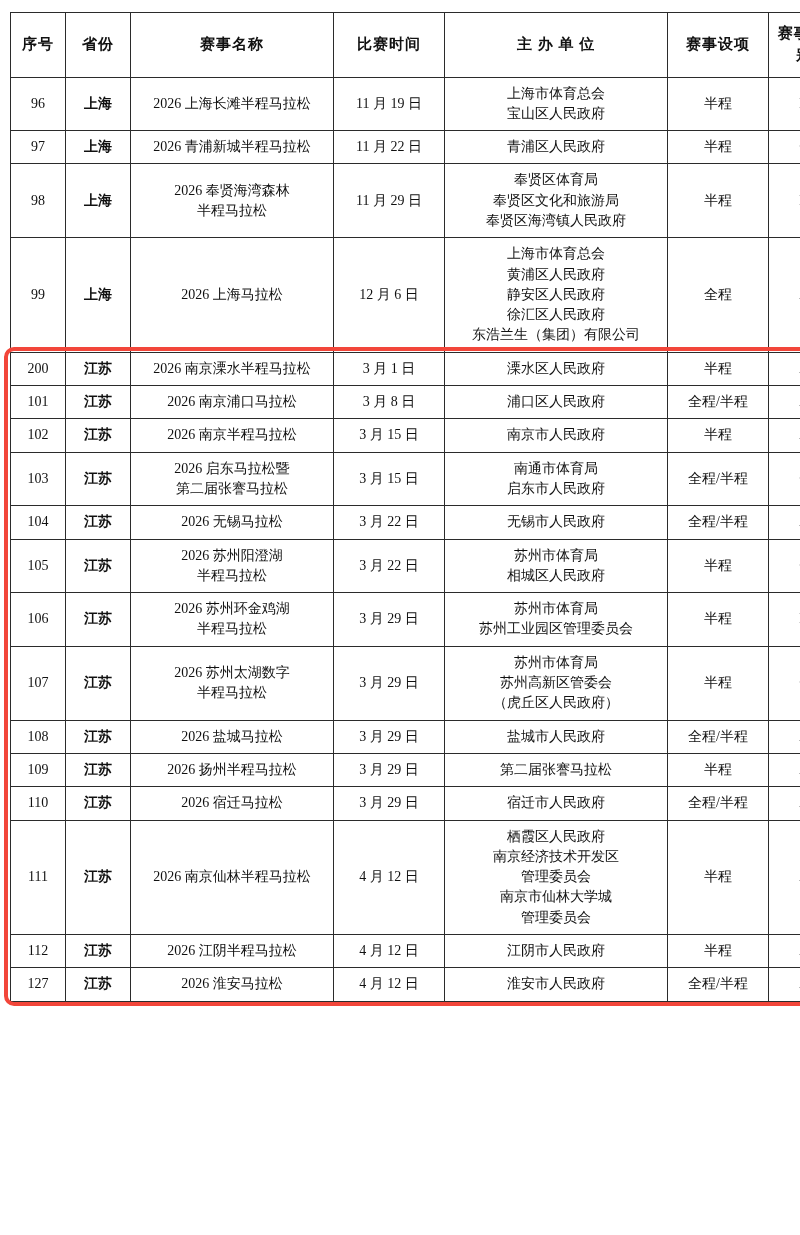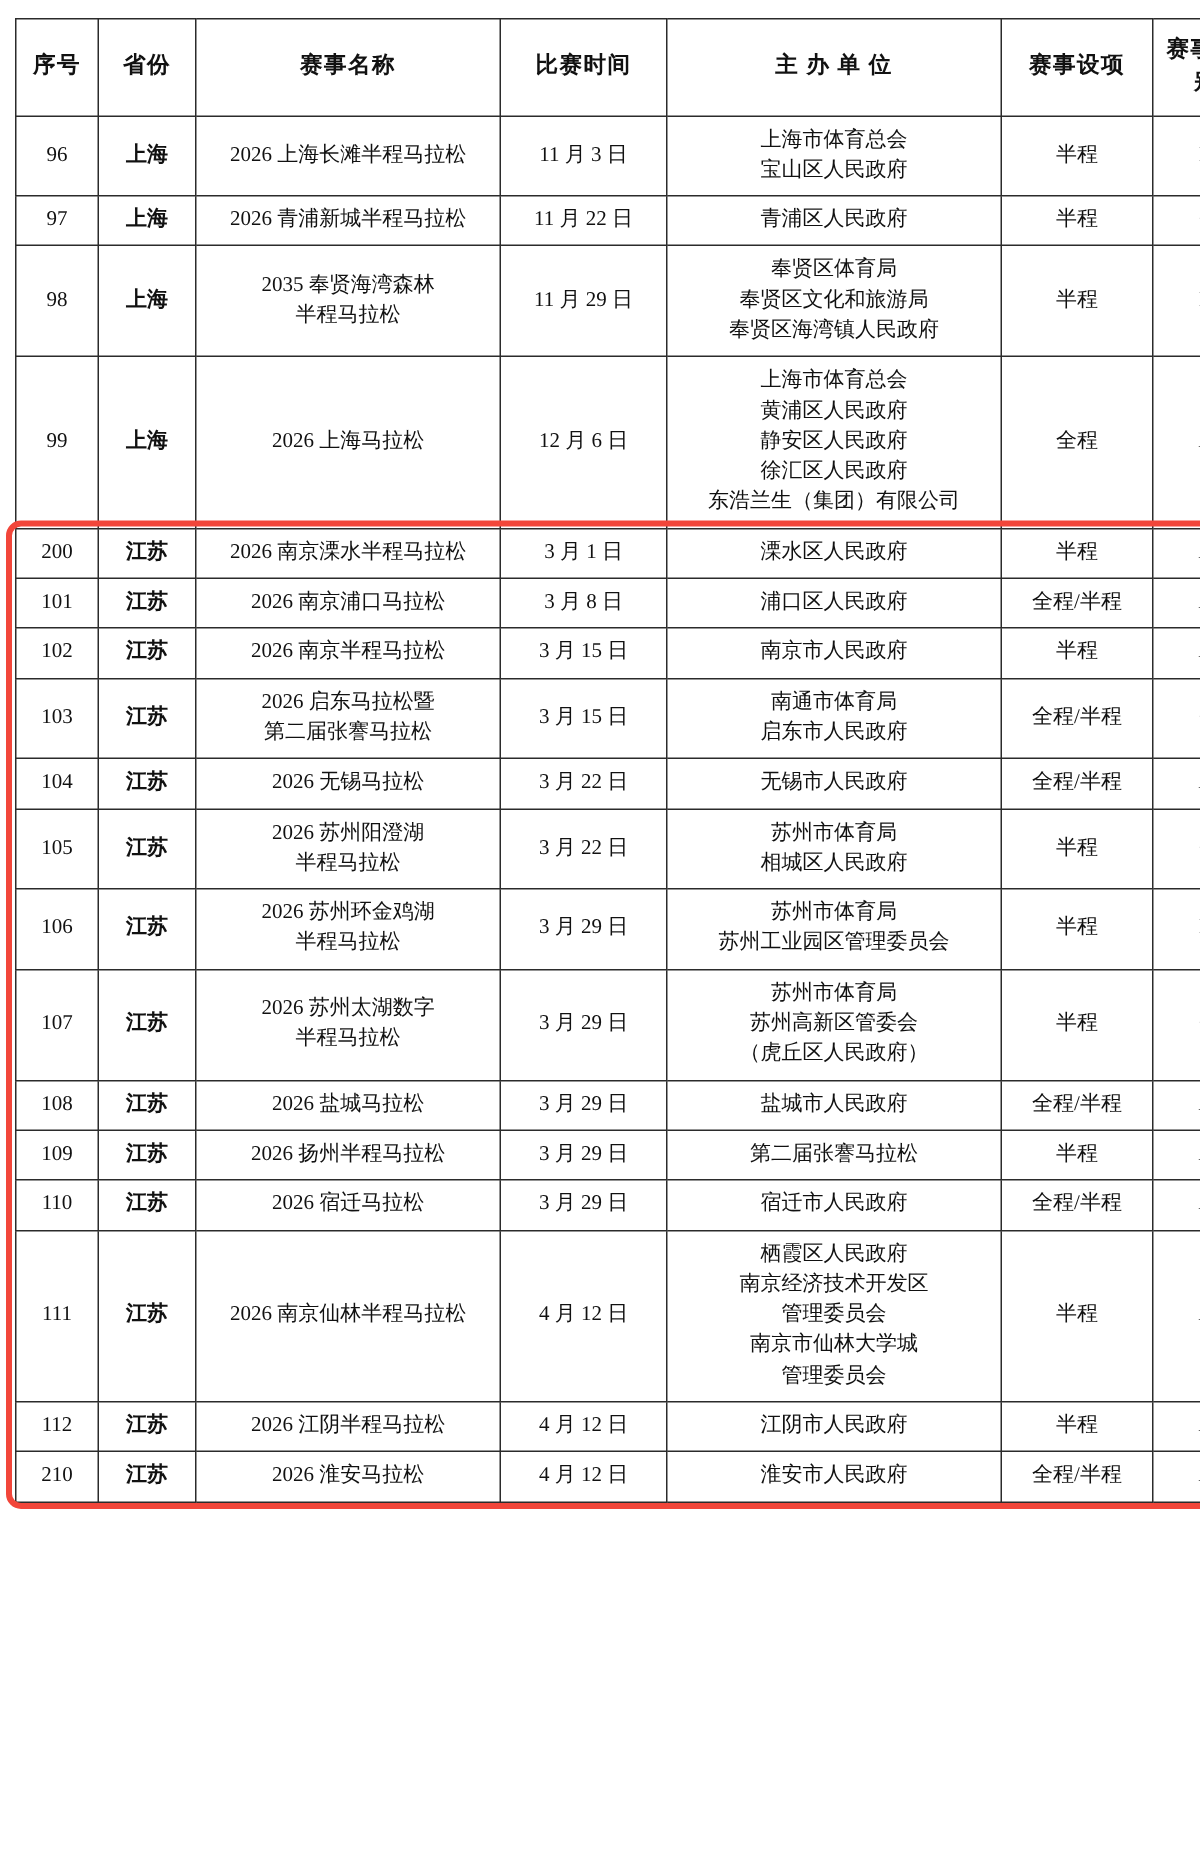--- a/index.html
+++ b/index.html
@@ -81,21 +81,21 @@
         </th>
       </tr>
     </thead>
     <tbody id="table-body">
         <tr>
           <td class="col-no">96</td>
           <td class="col-prov">上海</td>
           <td class="col-name cell-lines">
             <span>2026 上海长滩半程马拉松</span>
           </td>
-          <td class="col-date">11 月 3 日</td>
+          <td class="col-date">11 月 19 日</td>
           <td class="col-org cell-lines">
             <span>上海市体育总会</span>
             <span>宝山区人民政府</span>
           </td>
           <td class="col-event">半程</td>
           <td class="col-cat">B</td>
         </tr>
         <tr>
           <td class="col-no">97</td>
           <td class="col-prov">上海</td>
@@ -106,21 +106,21 @@
           <td class="col-org cell-lines">
             <span>青浦区人民政府</span>
           </td>
           <td class="col-event">半程</td>
           <td class="col-cat">C</td>
         </tr>
         <tr>
           <td class="col-no">98</td>
           <td class="col-prov">上海</td>
           <td class="col-name cell-lines">
-            <span>2035 奉贤海湾森林</span>
+            <span>2026 奉贤海湾森林</span>
             <span>半程马拉松</span>
           </td>
           <td class="col-date">11 月 29 日</td>
           <td class="col-org cell-lines">
             <span>奉贤区体育局</span>
             <span>奉贤区文化和旅游局</span>
             <span>奉贤区海湾镇人民政府</span>
           </td>
           <td class="col-event">半程</td>
           <td class="col-cat">B</td>
@@ -318,21 +318,21 @@
             <span>2026 江阴半程马拉松</span>
           </td>
           <td class="col-date">4 月 12 日</td>
           <td class="col-org cell-lines">
             <span>江阴市人民政府</span>
           </td>
           <td class="col-event">半程</td>
           <td class="col-cat">A</td>
         </tr>
         <tr>
-          <td class="col-no">210</td>
+          <td class="col-no">127</td>
           <td class="col-prov">江苏</td>
           <td class="col-name cell-lines">
             <span>2026 淮安马拉松</span>
           </td>
           <td class="col-date">4 月 12 日</td>
           <td class="col-org cell-lines">
             <span>淮安市人民政府</span>
           </td>
           <td class="col-event">全程/半程</td>
           <td class="col-cat">A</td>

